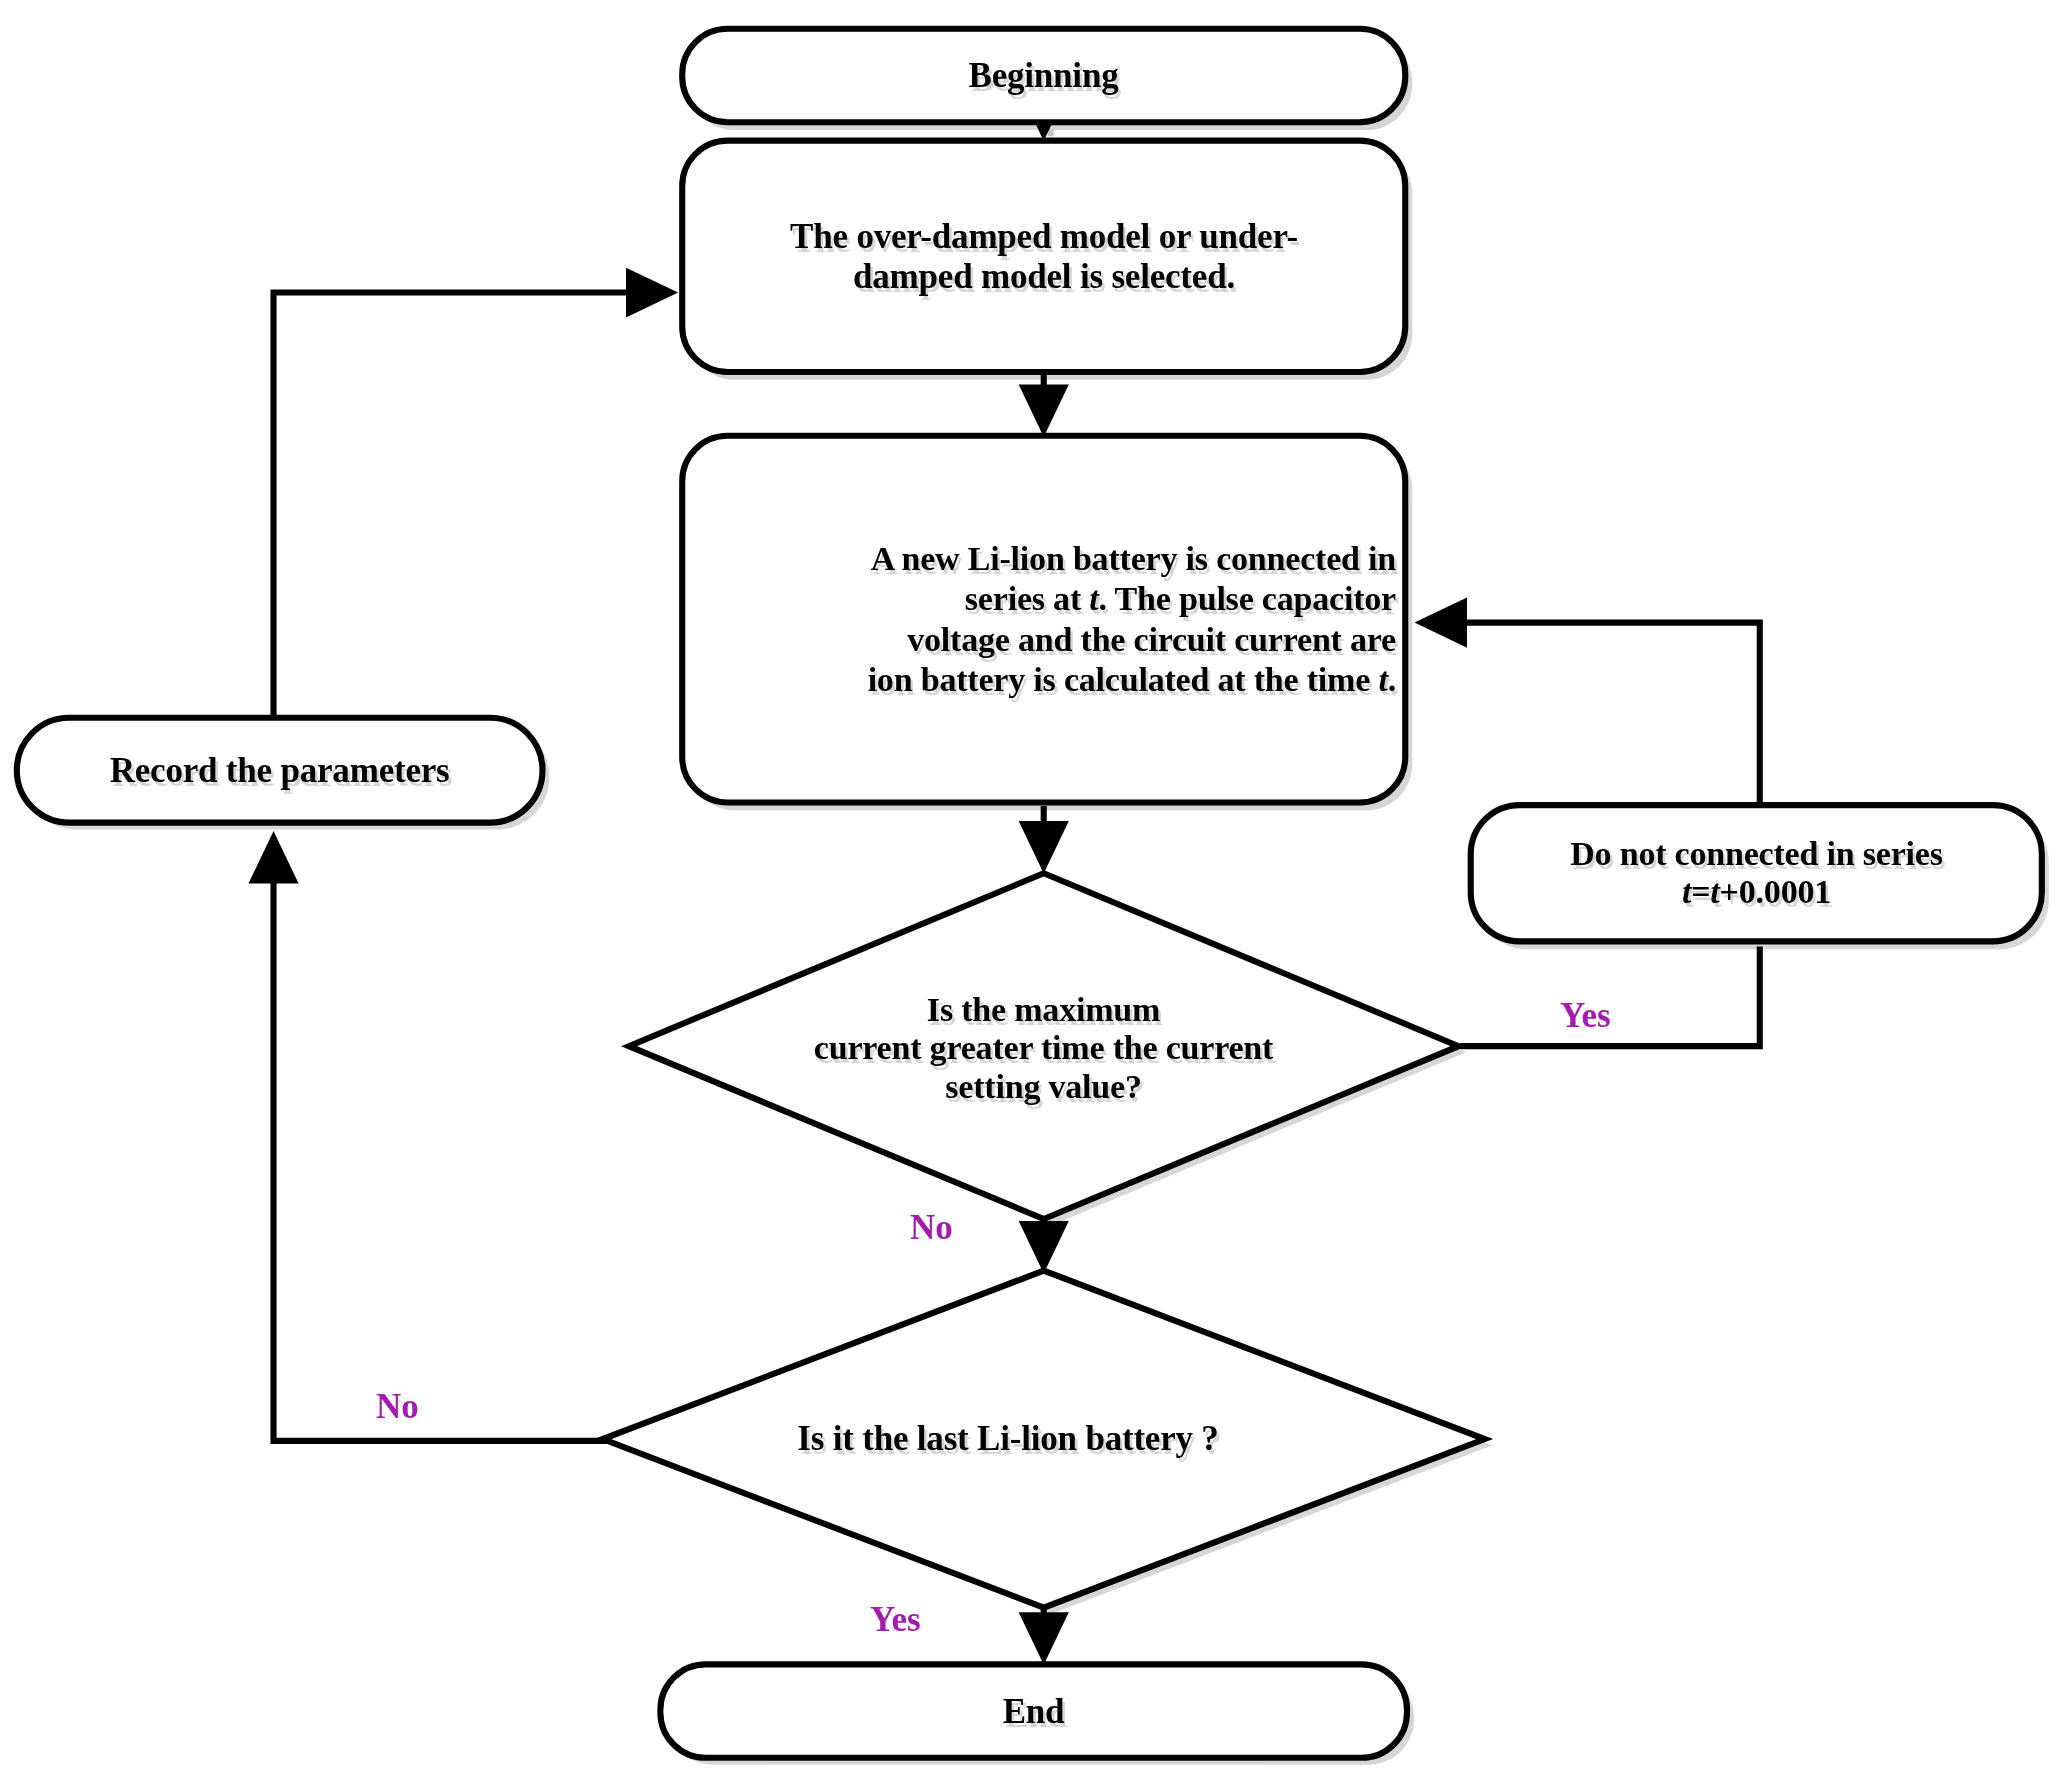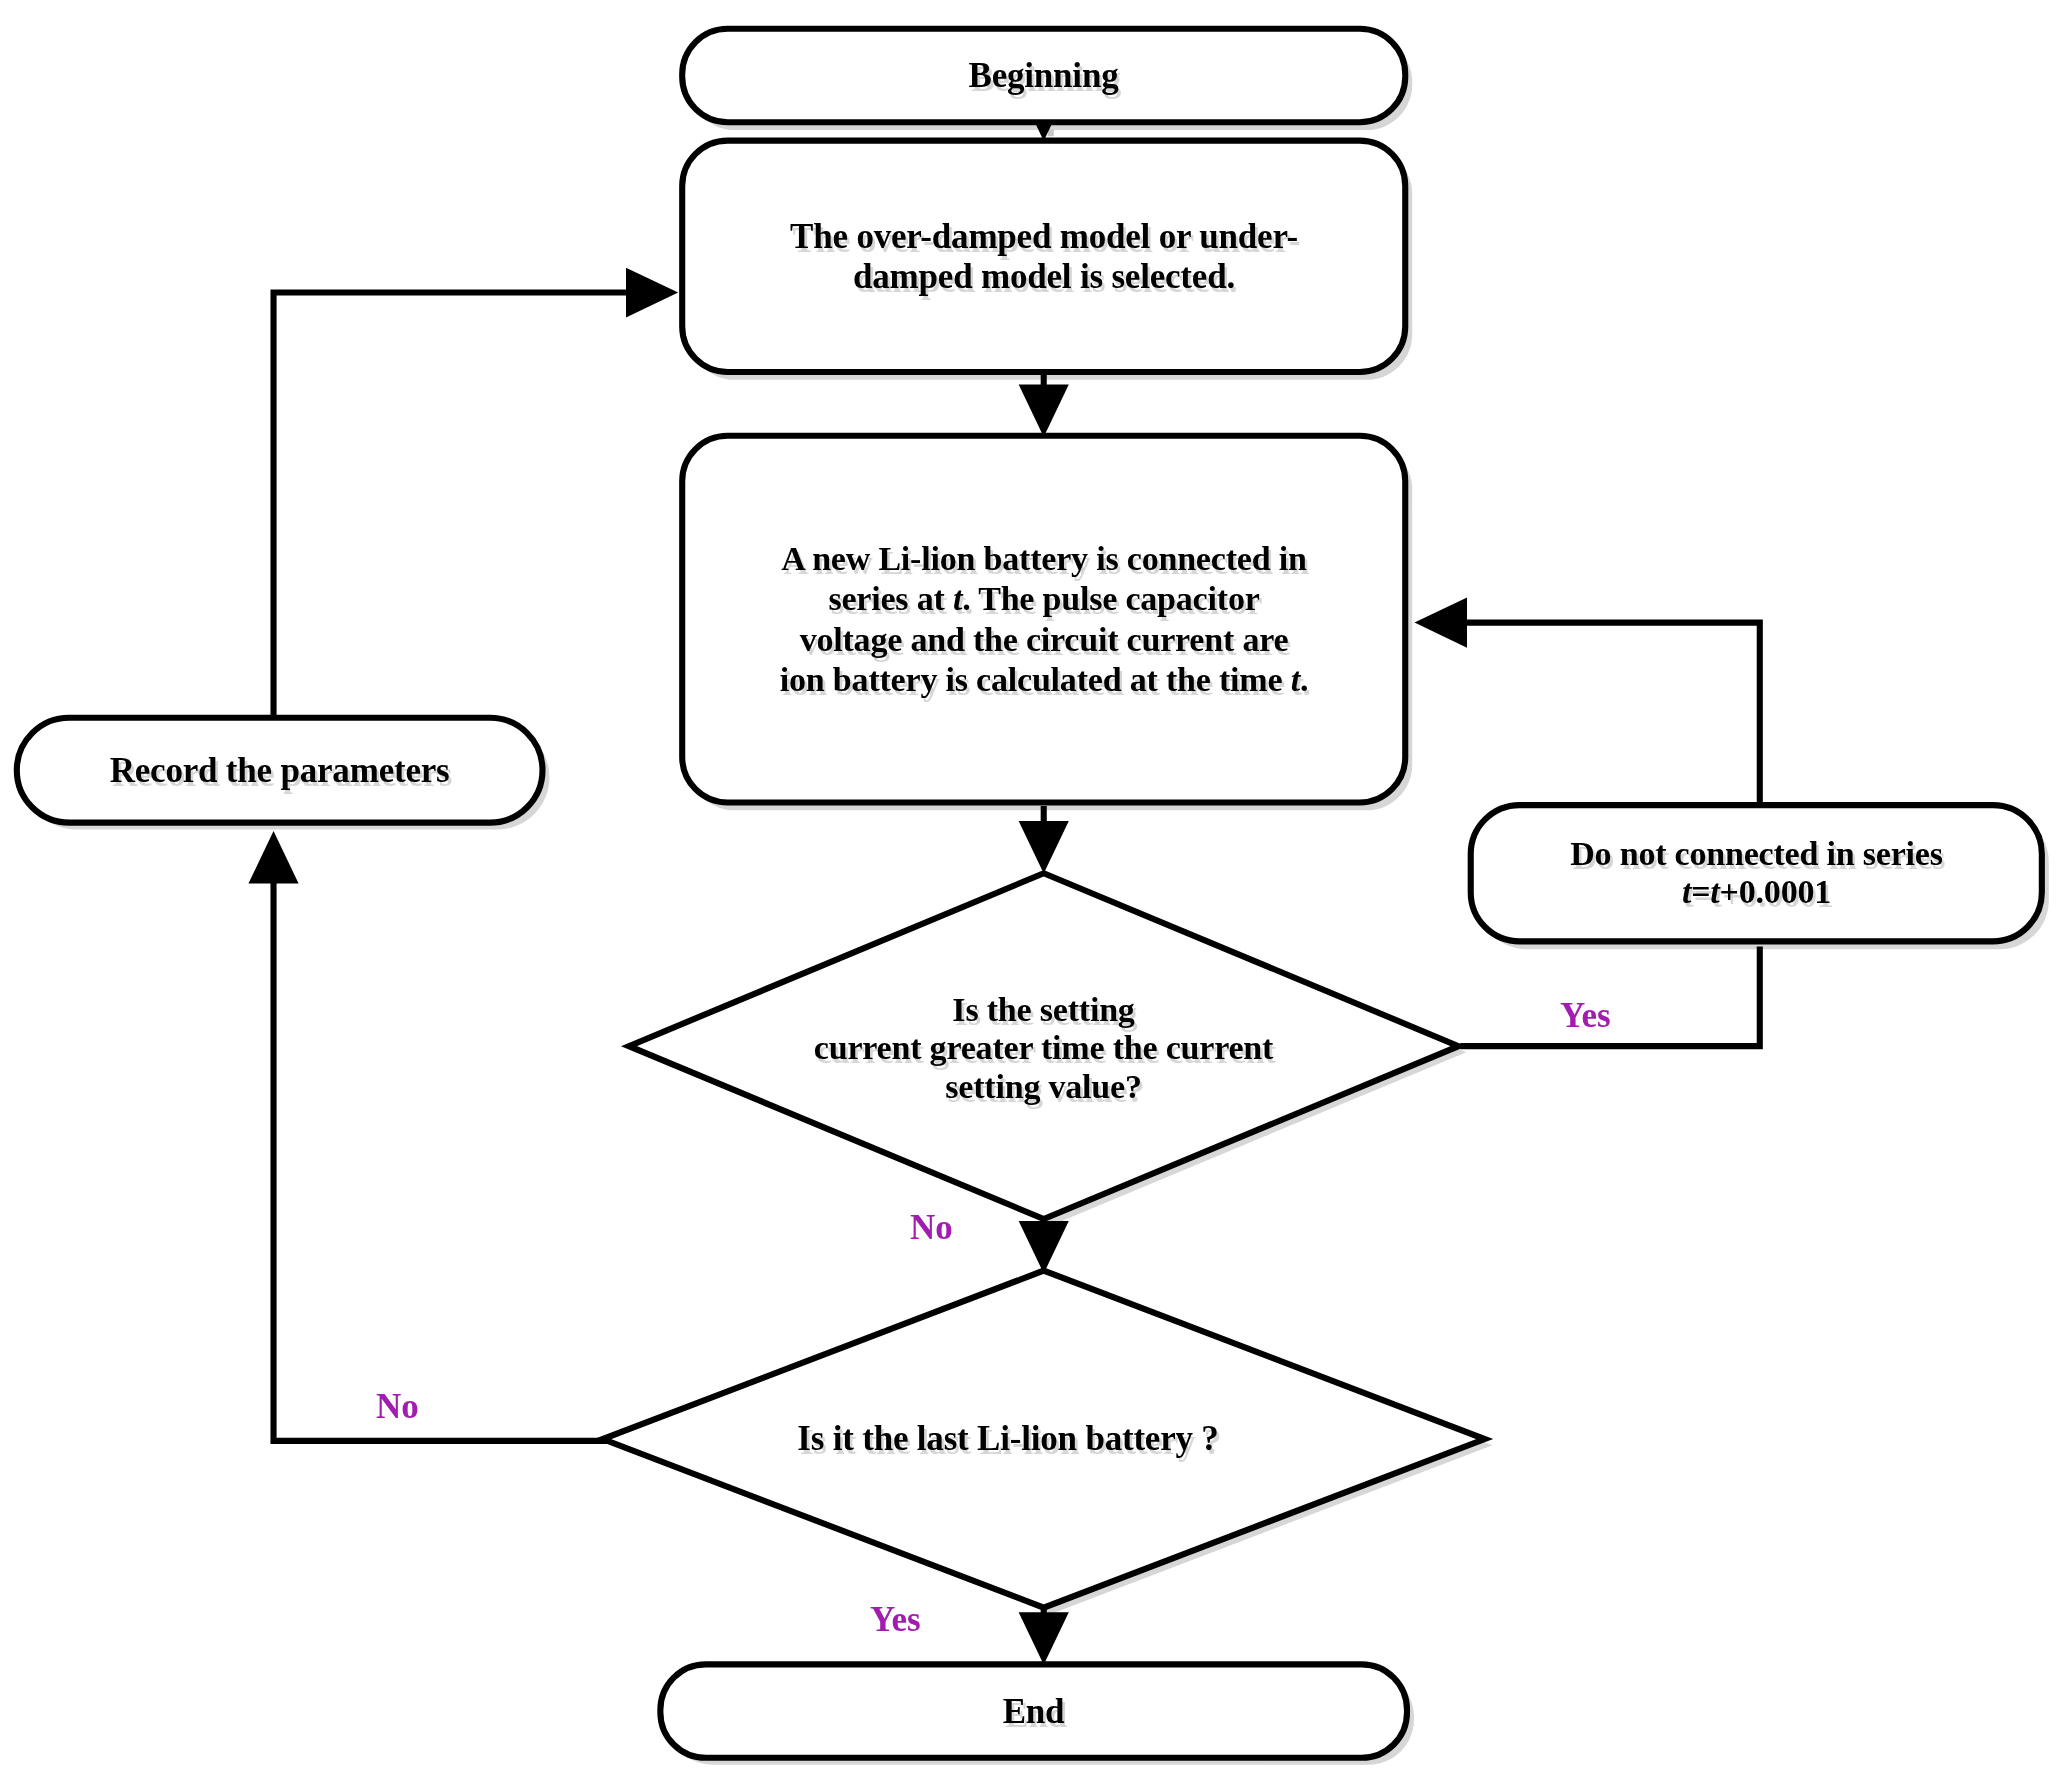--- a/index.html
+++ b/index.html
@@ -138,36 +138,36 @@
     <rect x="756" y="1906" width="855" height="107" rx="52" ry="52" class="node-shape"></rect>
   </svg>
 
   <div class="node-text" style="left:682px; top:29px; width:723px; height:93px; font-size:35px;">Beginning</div>
 
   <div class="node-text" style="left:699px; top:141px; width:690px; height:231px; font-size:35px; flex-direction:column;align-items:center;">
     <span>The over-damped model or under-</span>
     <span>damped model is selected.</span>
   </div>
 
-  <div class="node-text" style="left:692px; top:436px; width:704px; height:367px; font-size:34px; flex-direction:column; line-height:1.18;">
+  <div class="node-text" style="left:692px; top:436px; width:704px; height:367px; font-size:34px; flex-direction:column; line-height:1.18;align-items:flex-end;">
     <span>A new Li-lion battery is connected in</span>
     <span><span>series at </span><span class="it">t</span><span>. The  pulse capacitor</span></span>
     <span>voltage and the circuit current are</span>
     <span><span>ion battery is calculated at the time </span><span class="it">t</span><span>.</span></span>
   </div>
 
   <div class="node-text" style="left:16.6px; top:718px; width:526px; height:105px; font-size:35px;">Record the parameters</div>
 
   <div class="node-text" style="left:1471px; top:805px; width:571px; height:136px; font-size:34px; flex-direction:column;">
     <span>Do not connected in series</span>
     <span><span class="it">t</span><span>=</span><span class="it">t</span><span>+0.0001</span></span>
   </div>
 
   <div class="node-text" style="left:655px; top:961px; width:777px; height:175px; font-size:34px; flex-direction:column;">
-    <span>Is  the setting</span>
+    <span>Is  the maximum</span>
     <span>current  greater time the current</span>
     <span>setting value?</span>
   </div>
 
   <div class="node-text" style="left:628px; top:1397px; width:760px; height:84px; font-size:35px;">Is it the last Li-lion battery ?</div>
 
   <div class="node-text" style="left:660px; top:1665px; width:747px; height:93px; font-size:35px;">End</div>
 
   <div class="edge-label" style="left:1560px; top:996px; font-size:35px;">Yes</div>
 

